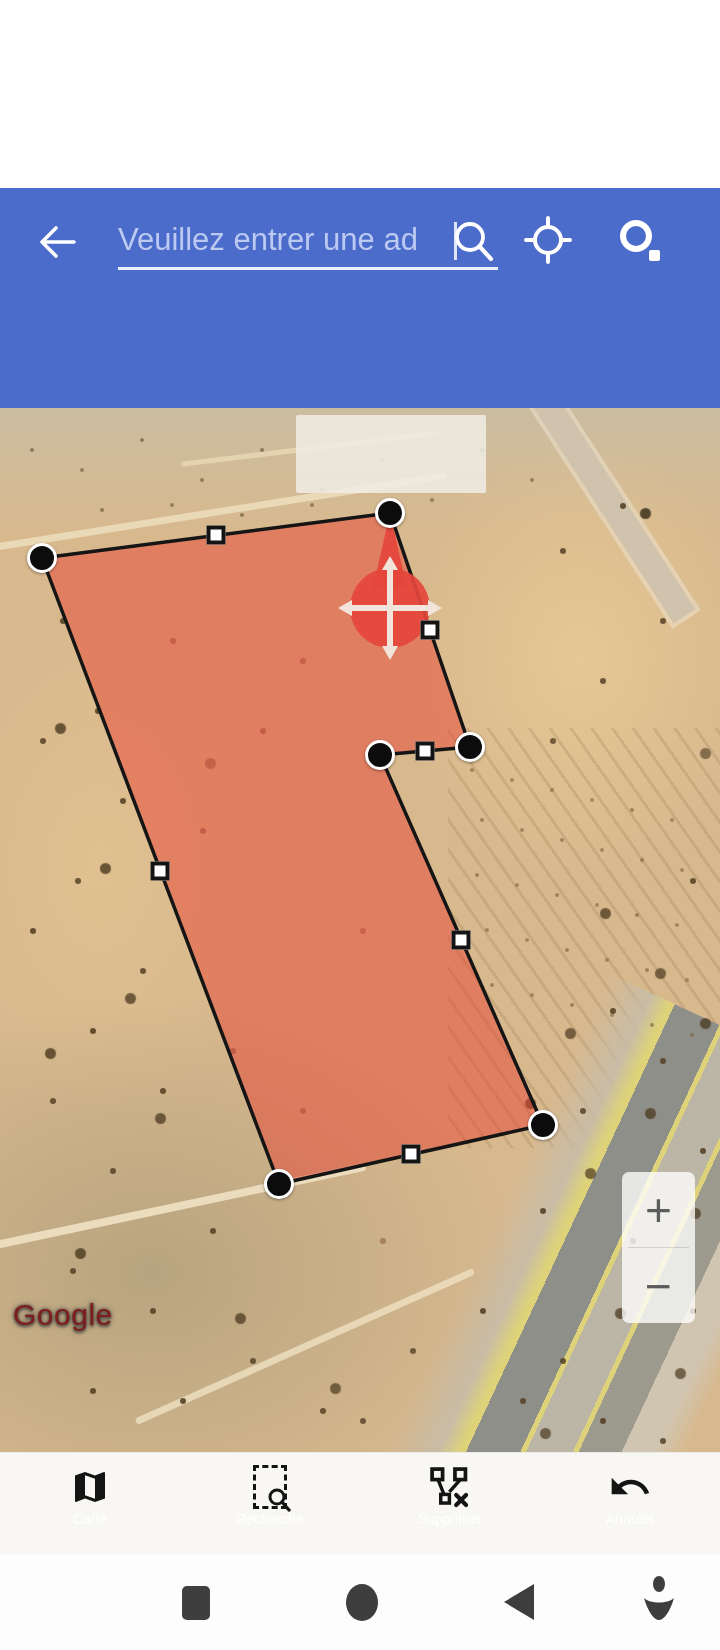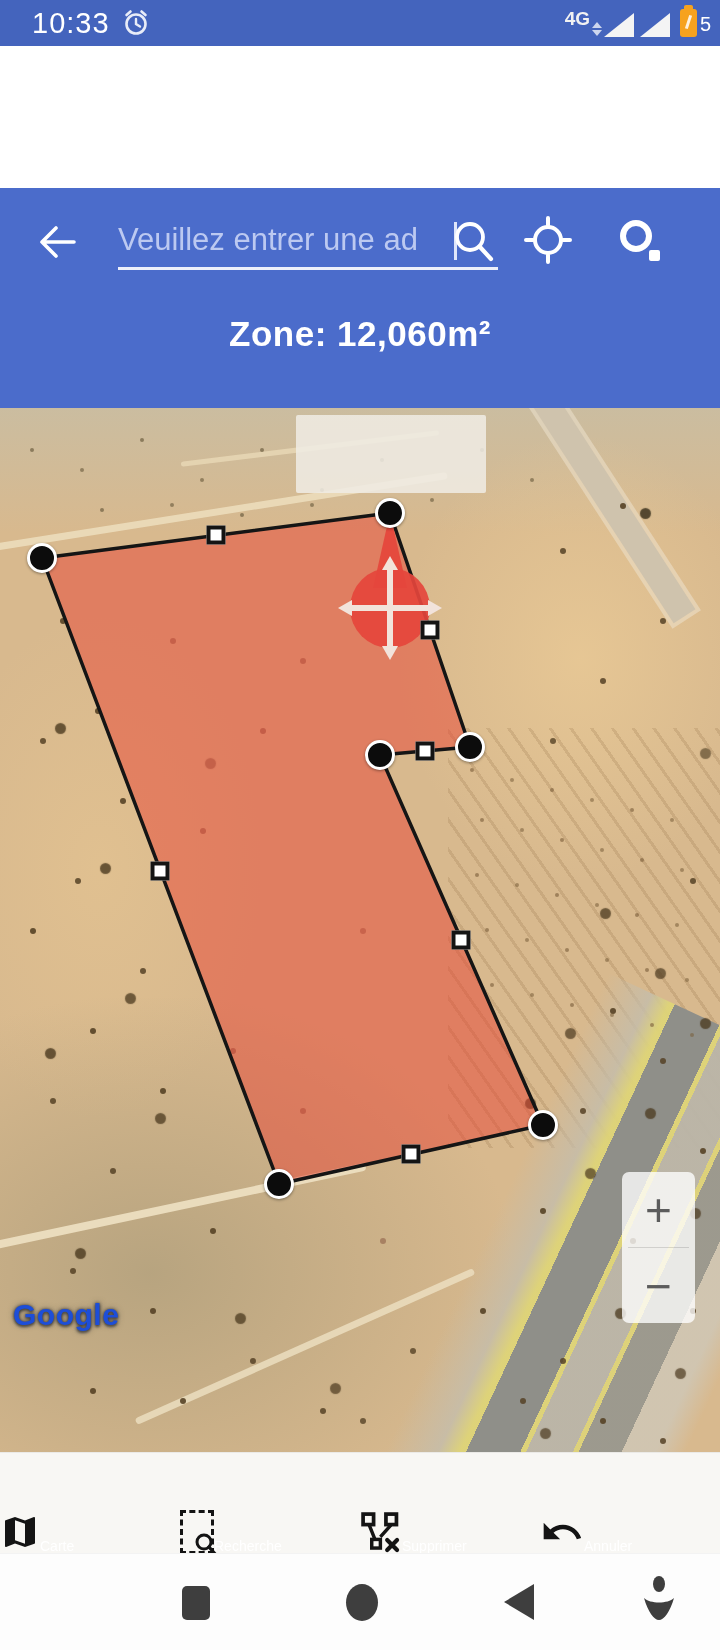--- a/index.html
+++ b/index.html
@@ -109,71 +109,50 @@
     240px 105px 0 rgba(110,95,65,.7),310px 95px 0 rgba(110,95,65,.65),400px 100px 0 rgba(110,95,65,.7);}
 
   .poly-svg{position:absolute;left:0;top:0;width:720px;height:1044px;}
   .handle-vertex{position:absolute;width:24px;height:24px;border-radius:50%;background:#0C0C0C;
       border:3px solid #fff;transform:translate(-50%,-50%);box-shadow:0 1px 3px rgba(0,0,0,.4);cursor:grab;}
   .handle-mid{position:absolute;width:11px;height:11px;background:#fff;border:4px solid #141414;
       transform:translate(-50%,-50%);cursor:grab;}
   .coord-tooltip{position:absolute;left:296px;top:7px;width:190px;height:78px;background:rgba(239,235,228,.87);
       border-radius:2px;padding:6px 0 0 18px;box-sizing:border-box;}
   .coord-tooltip div{font-size:26px;line-height:32px;color:#1d1d1d;}
-  .google-logo{position:absolute;left:13px;top:890px;color:#1d4ed8;font-size:30px;font-weight:700;letter-spacing:.5px;
+  .google-logo{position:absolute;left:13px;top:890px;color:#7f1d1d;font-size:30px;font-weight:400;letter-spacing:.5px;
       text-shadow:0 0 3px rgba(60,60,60,.9),0 2px 3px rgba(60,60,60,.8),0 0 6px rgba(60,60,60,.6);}
   .zoom-panel{position:absolute;left:622px;top:764px;width:73px;height:151px;background:rgba(255,255,255,.78);
       border-radius:7px;display:flex;flex-direction:column;}
   .zoom-btn{flex:1;display:flex;align-items:center;justify-content:center;font-size:46px;color:#5C5C5C;cursor:pointer;}
   .zoom-sep{height:1px;background:rgba(0,0,0,.13);margin:0 6px;}
 
   
   .toolbar{position:absolute;left:0;top:1452px;width:720px;height:101px;background:#F8F7F4;
       border-top:1px solid rgba(0,0,0,.05);display:flex;}
-  .tool-btn{flex:1;position:relative;display:flex;flex-direction:row;align-items:flex-end;cursor:pointer;}
+  .tool-btn{flex:1;position:relative;display:flex;flex-direction:column;align-items:center;cursor:pointer;}
   .tool-ic{margin-top:12px;height:44px;display:flex;align-items:center;justify-content:center;}
   .tool-label{margin-top:2px;font-size:14px;color:#FFFFFF;font-weight:500;}
   .dash-rect{width:28px;height:38px;border:3px dashed #141414;position:relative;}
   .dash-rect svg{position:absolute;right:-8px;bottom:-6px;}
 
   
   .navbar{position:absolute;left:0;top:1553px;width:720px;height:97px;background:#FDFDFD;
       border-top:1px solid rgba(0,0,0,.04);}
   .nav-sq{position:absolute;left:182px;top:32px;width:28px;height:34px;background:#3E3E3E;border-radius:5px;cursor:pointer;}
   .nav-ci{position:absolute;left:346px;top:30px;width:32px;height:37px;background:#3E3E3E;border-radius:50%;cursor:pointer;}
   .nav-tr{position:absolute;left:504px;top:30px;width:30px;height:36px;background:#3E3E3E;
       clip-path:polygon(100% 0,100% 100%,0 50%);cursor:pointer;}
   .nav-cl{position:absolute;left:636px;top:20px;cursor:pointer;}
 </style>
 </head>
 <body>
 
 <div class="screen">
 
-  <div class="status-bar">
-    <div class="status-time">10:33</div>
-    <span class="alarm-ic">
-      <svg width="28" height="30" viewBox="0 0 28 30">
-        <circle cx="14" cy="16" r="9.5" fill="none" stroke="#E8ECF8" stroke-width="2.6"></circle>
-        <path d="M14 11 V16 L18 18.5" fill="none" stroke="#E8ECF8" stroke-width="2.4" stroke-linecap="round"></path>
-        <path d="M4.5 7 L8.5 3.5 M23.5 7 L19.5 3.5" stroke="#E8ECF8" stroke-width="2.6" stroke-linecap="round"></path>
-      </svg>
-    </span>
-    <div class="status-right">
-      <span class="netlabel">4G</span>
-      <span class="updown">
-          <i class="u"></i>
-          <i class="d"></i>
-        </span>
-      <span class="sig"></span>
-      <span class="sig"></span>
-      <span class="batt"></span>
-      <span class="battpct">5</span>
-    </div>
-  </div>
 
   <div class="app-gap"></div>
 
   <div class="header">
     <div class="back-btn">
       <svg width="54" height="48" viewBox="0 0 54 48">
         <path d="M26 10 L12 24 L26 38 M12 24 H44" fill="none" stroke="#fff" stroke-width="3.6" stroke-linecap="round" stroke-linejoin="round"></path>
       </svg>
     </div>
     <div class="search-field">
@@ -192,21 +171,20 @@
         <circle cx="26" cy="26" r="13" fill="none" stroke="#fff" stroke-width="4"></circle>
         <path d="M26 4 V11 M26 41 V48 M4 26 H11 M41 26 H48" stroke="#fff" stroke-width="4" stroke-linecap="round"></path>
       </svg>
     </div>
     <div class="tape-btn">
       <svg width="56" height="52" viewBox="0 0 56 52">
         <circle cx="24" cy="22" r="13" fill="none" stroke="#fff" stroke-width="6"></circle>
         <rect x="37" y="36" width="11" height="11" rx="2" fill="#fff"></rect>
       </svg>
     </div>
-    <div class="zone-label">Zone: 12,060m²</div>
   </div>
 
   <div class="map">
     <div class="topscrub"></div>
     <div class="field-right-top"></div>
     <div class="field-left"></div>
     <div class="field-bottomleft"></div>
     <div class="orchard-rows"></div>
     <div class="trail trail1"></div>
     <div class="trail trail2"></div>

